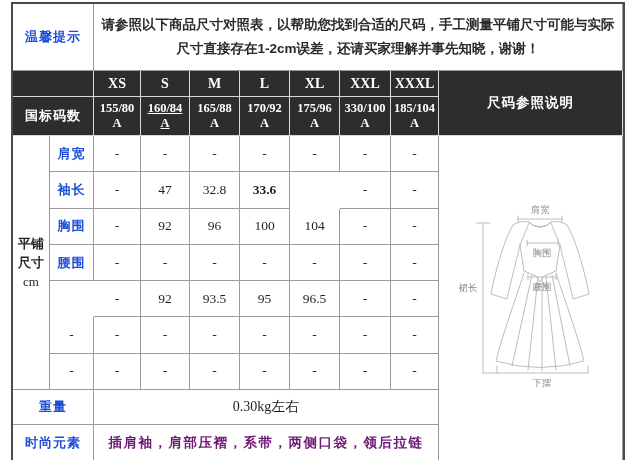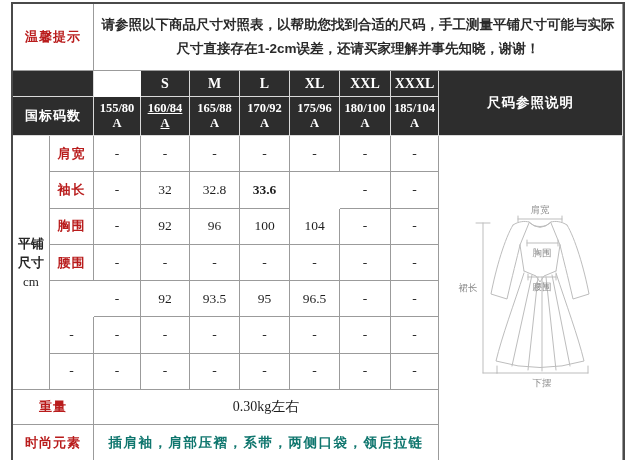--- a/index.html
+++ b/index.html
@@ -6,46 +6,49 @@
   .stage{position:relative;width:640px;height:460px;background:#ffffff;overflow:hidden;
          font-family:"Liberation Sans",sans-serif;}
   .grid{position:absolute;left:11px;top:2px;width:610px;height:456px;display:grid;
         grid-template-columns:37px 44px 47px 49px 50px 50px 50px 51px 48px 184px;
         grid-template-rows:67px 26px 39px repeat(7,36.3px) 35px 36px;
         border:2px solid #4a4a4a;background:#fff;}
   .c{border-right:1px solid #9b9b9b;border-bottom:1px solid #9b9b9b;
      display:flex;flex-direction:column;align-items:center;justify-content:center;
      overflow:hidden;box-sizing:border-box;}
   .dk{background:#2d2d2d;color:#ffffff;border-color:#d9d9d9;}
-  .lbl{font-weight:700;font-size:13px;color:#b91c1c;letter-spacing:1px;}
+  .lbl{font-weight:700;font-size:13px;color:#1d4ed8;letter-spacing:1px;}
   .num{font-family:"Liberation Serif",serif;font-size:13.5px;color:#1f1f1f;}
   .sz{font-family:"Liberation Serif",serif;font-weight:700;font-size:14px;}
   .code{font-family:"Liberation Serif",serif;font-weight:700;font-size:12.5px;line-height:15px;text-align:center;}
   .notice-line{white-space:nowrap;font-size:13.5px;font-weight:700;color:#2a2a2a;line-height:24px;text-align:center;}
   .grp{line-height:19px;font-weight:700;font-size:13px;color:#262626;text-align:center;}
   .reftitle{font-weight:700;font-size:13.5px;letter-spacing:1px;text-align:right;}
-  .fash{font-weight:700;font-size:13.5px;color:#0f766e;letter-spacing:1.5px;}
+  .fash{font-weight:700;font-size:13.5px;color:#701a75;letter-spacing:1.5px;}
   .diagram{position:relative;padding:0;}
   .diagram svg{position:absolute;left:0;top:0;}
 </style>
 </head>
 <body>
 
 <div class="stage">
   <div class="grid">
 
     <div class="c" style="grid-column:1/3;grid-row:1;">
       <span class="lbl">温馨提示</span>
     </div>
     <div class="c" style="grid-column:3/11;grid-row:1;">
       <div class="notice-line">请参照以下商品尺寸对照表，以帮助您找到合适的尺码，手工测量平铺尺寸可能与实际</div>
       <div class="notice-line">尺寸直接存在1-2cm误差，还请买家理解并事先知晓，谢谢！</div>
     </div>
 
     <div class="c dk" style="grid-column:1/3;grid-row:2;"></div>
+    <div class="c dk" style="grid-column:3;grid-row:2;">
+        <span class="sz">XS</span>
+      </div>
     <div class="c dk" style="grid-column:4;grid-row:2;">
         <span class="sz">S</span>
       </div>
     <div class="c dk" style="grid-column:5;grid-row:2;">
         <span class="sz">M</span>
       </div>
     <div class="c dk" style="grid-column:6;grid-row:2;">
         <span class="sz">L</span>
       </div>
     <div class="c dk" style="grid-column:7;grid-row:2;">
@@ -78,21 +81,21 @@
       </div>
     <div class="c dk" style="grid-column:6;grid-row:3;">
         <div class="code">170/92</div>
         <div class="code">A</div>
       </div>
     <div class="c dk" style="grid-column:7;grid-row:3;">
         <div class="code">175/96</div>
         <div class="code">A</div>
       </div>
     <div class="c dk" style="grid-column:8;grid-row:3;">
-        <div class="code">180/100</div>
+        <div class="code">330/100</div>
         <div class="code">A</div>
       </div>
     <div class="c dk" style="grid-column:9;grid-row:3;">
         <div class="code">185/104</div>
         <div class="code">A</div>
       </div>
 
     <div class="c" style="grid-column:1;grid-row:4/11;">
       <div class="grp">平铺</div>
       <div class="grp">尺寸</div>
@@ -124,21 +127,21 @@
         <span class="num">-</span>
       </div>
 
     <div class="c" style="grid-column:2;grid-row:5;">
         <span class="lbl">袖长</span>
       </div>
     <div class="c" style="grid-column:3;grid-row:5;">
         <span class="num">-</span>
       </div>
     <div class="c" style="grid-column:4;grid-row:5;">
-        <span class="num">32</span>
+        <span class="num">47</span>
       </div>
     <div class="c" style="grid-column:5;grid-row:5;">
         <span class="num">32.8</span>
       </div>
     <div class="c" style="grid-column:6;grid-row:5;font-weight:bold;">
         <span class="num">33.6</span>
       </div>
     <div class="c" style="grid-column:8;grid-row:5;">
         <span class="num">-</span>
       </div>

